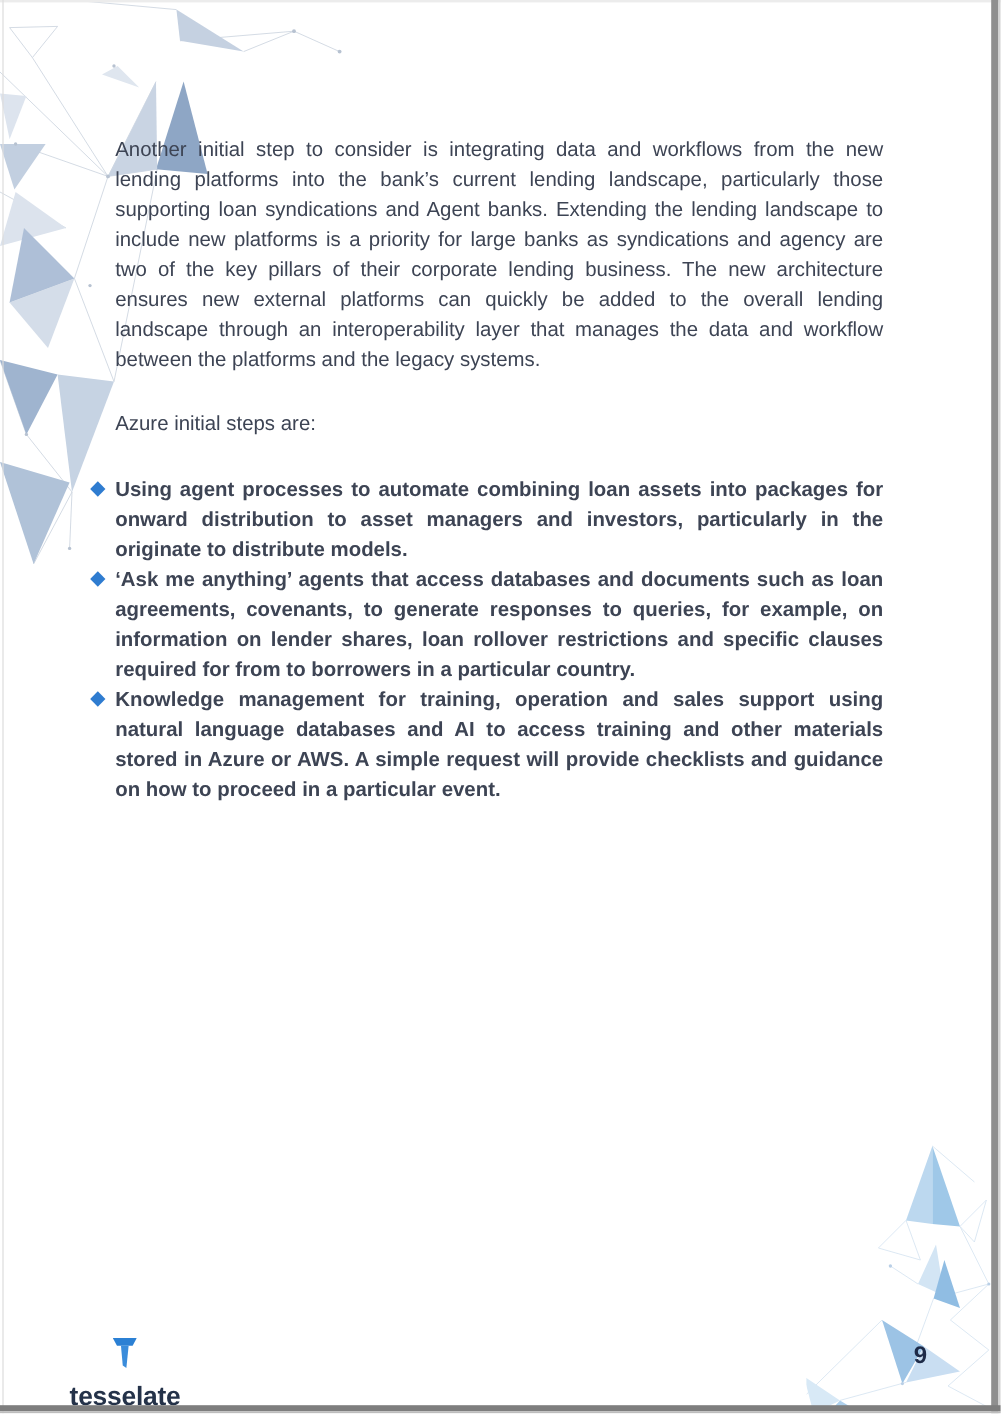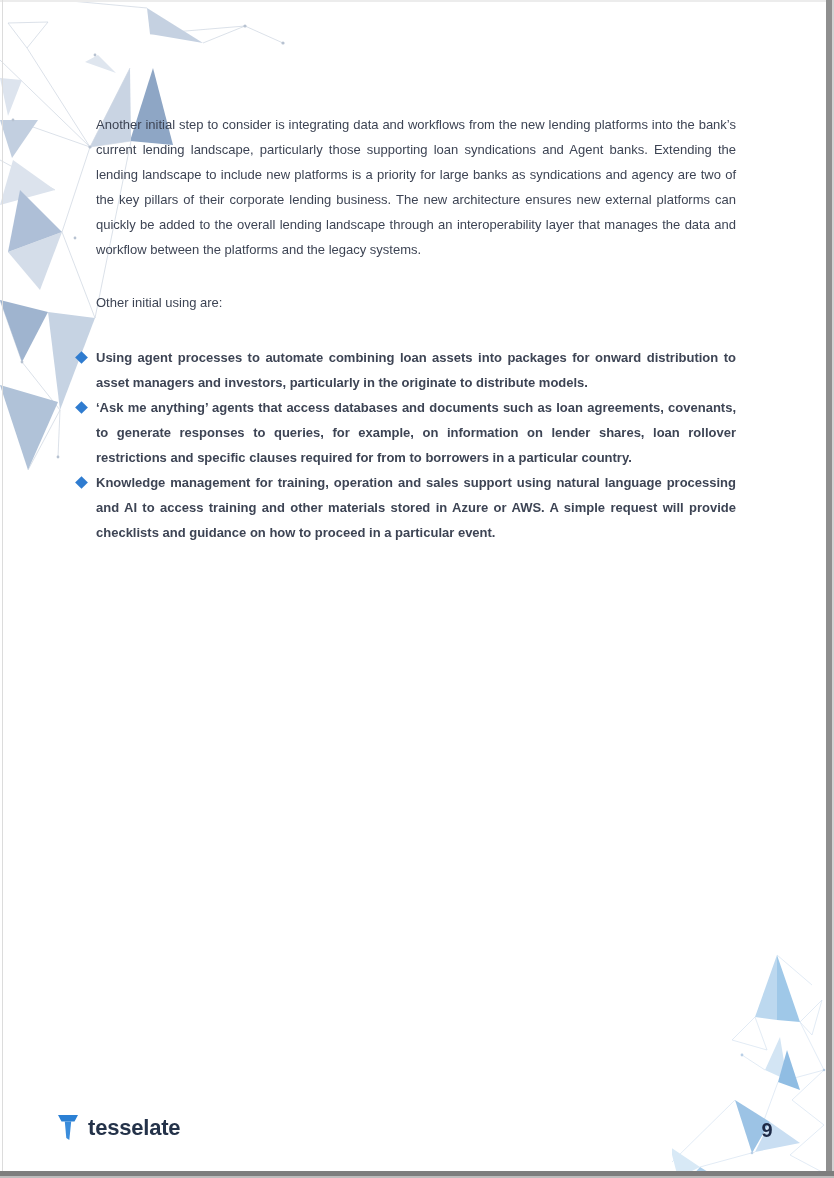--- a/index.html
+++ b/index.html
@@ -25,36 +25,36 @@
   .edge-right2{position:absolute;left:832px;top:0;width:2px;height:1178px;background:#d3d3d3;z-index:6;}
   .edge-bottom{position:absolute;left:0;top:1171px;width:834px;height:5px;background:#7e7e7e;z-index:7;}
   .edge-bottom2{position:absolute;left:0;top:1176px;width:834px;height:2px;background:#bdbdbd;z-index:7;}
 
   .deco{position:absolute;z-index:1;pointer-events:none;}
   .deco.tl{left:0;top:0;}
   .deco.br{left:672px;top:940px;}
 
   .content{
     position:absolute;left:96px;top:112px;width:640px;z-index:2;
-    font-size:13px;line-height:25px;
+    font-size:17px;line-height:25px;
   }
   .paragraph{ text-align:justify; margin:0 0 28px 0; }
   .intro{ margin:0 0 30px 0; }
   ul.bullets{ list-style:none; margin:0 0 0 -19px; padding:0; }
   ul.bullets li{ display:flex; gap:10px; }
   .bullet-diamond{
     flex:0 0 9px; width:9px; height:9px; margin-top:8px;
     background:var(--bullet);
     transform:rotate(45deg);
   }
   .bullet-text{ text-align:justify; flex:1 1 auto;font-weight:bold; }
 
   .brand{
     position:absolute; left:58px; top:1115px; z-index:3;
-    display:flex; align-items:center; gap:10px;
+    display:flex; align-items:center; gap:10px;flex-direction:column;
   }
   .brand-name{
     font-size:22px; font-weight:700; letter-spacing:-0.2px;
     color:var(--brand-navy);
   }
   .page-number{
     position:absolute; left:755px; top:1119px; width:24px; z-index:3;
     text-align:center; font-size:20px; font-weight:700; color:#1d2a47;
   }
 </style>
@@ -140,34 +140,34 @@
     <g fill="#b9cfe6">
       <circle cx="70" cy="115" r="1.4"></circle>
       <circle cx="152" cy="130" r="1.3"></circle>
       <circle cx="80" cy="213" r="1.3"></circle>
     </g>
   </svg>
 
   <div class="content">
     <p class="paragraph">Another initial step to consider is integrating data and workflows from the new lending platforms into the bank’s current lending landscape, particularly those supporting loan syndications and Agent banks. Extending the lending landscape to include new platforms is a priority for large banks as syndications and agency are two of the key pillars of their corporate lending business. The new architecture ensures new external platforms can quickly be added to the overall lending landscape through an interoperability layer that manages the data and workflow between the platforms and the legacy systems.</p>
 
-    <p class="intro">Other initial using are:</p>
+    <p class="intro">Azure initial steps are:</p>
 
     <ul class="bullets">
       <li>
         <span class="bullet-diamond"></span>
         <span class="bullet-text">Using agent processes to automate combining loan assets into packages for onward distribution to asset managers and investors, particularly in the originate to distribute models.</span>
       </li>
       <li>
         <span class="bullet-diamond"></span>
         <span class="bullet-text">‘Ask me anything’ agents that access databases and documents such as loan agreements, covenants, to generate responses to queries, for example, on information on lender shares, loan rollover restrictions and specific clauses required for from to borrowers in a particular country.</span>
       </li>
       <li>
         <span class="bullet-diamond"></span>
-        <span class="bullet-text">Knowledge management for training, operation and sales support using natural language processing and AI to access training and other materials stored in Azure or AWS. A simple request will provide checklists and guidance on how to proceed in a particular event.</span>
+        <span class="bullet-text">Knowledge management for training, operation and sales support using natural language databases and AI to access training and other materials stored in Azure or AWS. A simple request will provide checklists and guidance on how to proceed in a particular event.</span>
       </li>
     </ul>
   </div>
 
   <div class="brand">
     <svg width="20" height="26" viewBox="0 0 20 26">
       <polygon points="0,0 20,0 16.5,6.5 3.5,6.5" fill="#2b80d4"></polygon>
       <polygon points="6.8,6.5 13.2,6.5 11.3,25 8.3,23" fill="#3a8cdb"></polygon>
     </svg>
     <span class="brand-name">tesselate</span>

